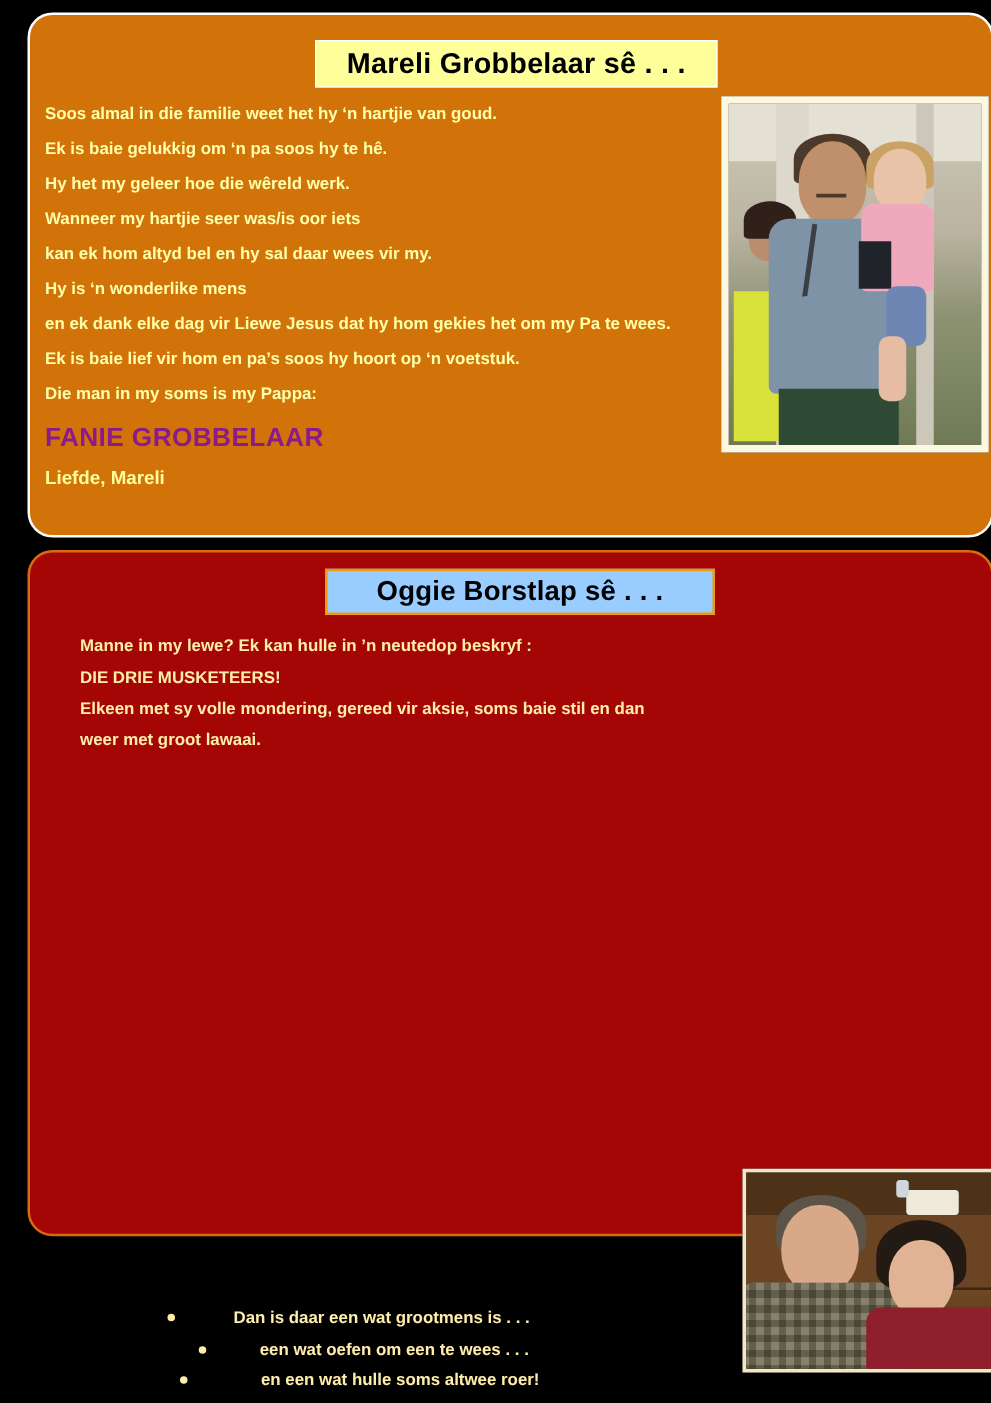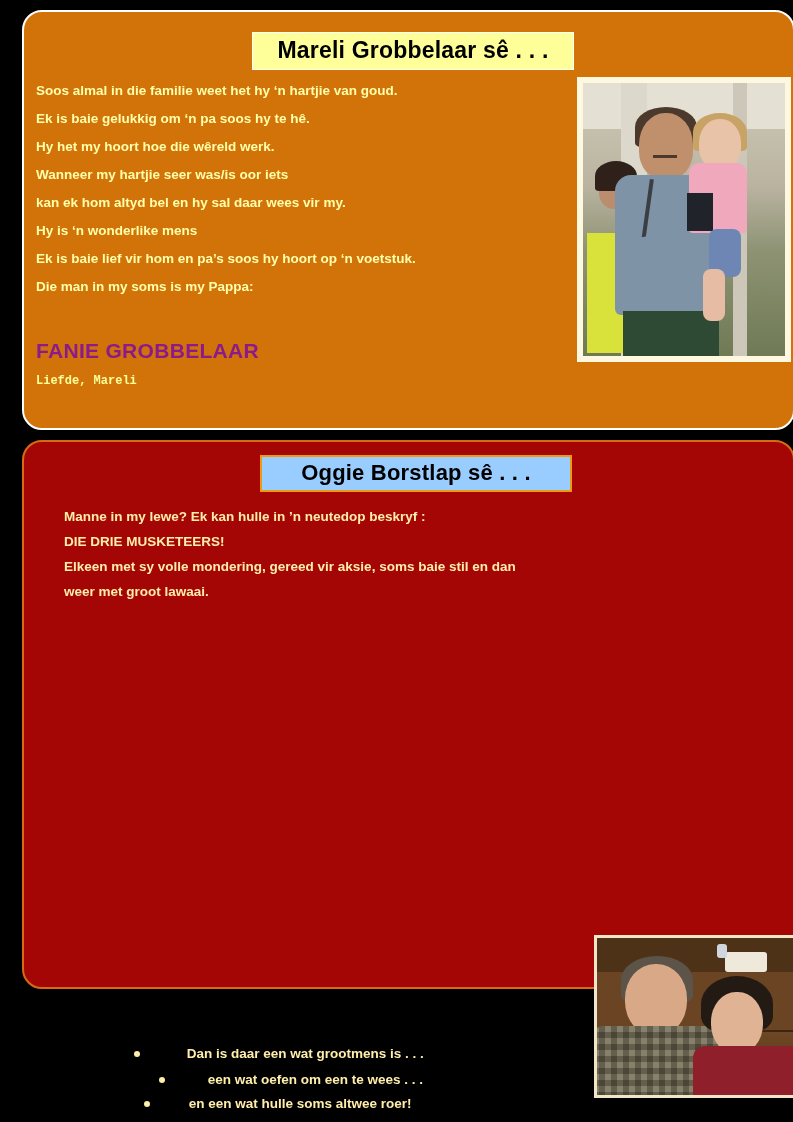--- a/index.html
+++ b/index.html
@@ -45,21 +45,21 @@
     position:absolute;left:12px;top:66px;width:540px;
     color:#ffffaa;font-size:13.5px;font-weight:bold;line-height:25px;
   }
   #one-text p{margin:0 0 3px 0;}
   #one-name{
     position:absolute;left:12px;top:327px;
     color:#8b1a8b;font-size:21px;font-weight:bold;letter-spacing:.3px;
   }
   #one-sign{
     position:absolute;left:12px;top:362px;
-    color:#ffff99;font-size:12px;font-weight:bold;font-family:Liberation Mono, monospace;
+    color:#ffff99;font-size:15px;font-weight:bold;
   }
 
   
   .photo{position:absolute;background:#2b2b2b;overflow:hidden;
          box-sizing:border-box;}
   .photo .inner{position:absolute;inset:0;}
 
   #photo-dad{left:553px;top:65px;width:214px;height:285px;
              border:6px solid #fff8e0;}
   #photo-couple{left:570px;top:493px;width:204px;height:163px;
@@ -118,24 +118,25 @@
 
 <div id="page">
 
   <div class="slide" id="slide-one">
 
     <div class="title-plate" id="title-one">Mareli Grobbelaar sê . . .</div>
 
     <div id="one-text">
       <p>Soos almal in die familie weet het hy ‘n hartjie van goud.</p>
       <p>Ek is baie gelukkig om ‘n pa soos hy te hê.</p>
-      <p>Hy het my hoort hoe die wêreld werk.</p>
+      <p>Hy het my geleer hoe die wêreld werk.</p>
       <p>Wanneer my hartjie seer was/is oor iets</p>
       <p>kan ek hom altyd bel en hy sal daar wees vir my.</p>
       <p>Hy is ‘n wonderlike mens</p>
+      <p>en ek dank elke dag vir Liewe Jesus dat hy hom gekies het om my Pa te wees.</p>
       <p>Ek is baie lief vir hom en pa’s soos hy hoort op ‘n voetstuk.</p>
       <p>Die man in my soms is my Pappa:</p>
     </div>
 
     <div id="one-name">FANIE GROBBELAAR</div>
     <div id="one-sign">Liefde, Mareli</div>
 
     <div class="photo" id="photo-dad">
       <div class="inner" id="art-dad">
         <div class="sky"></div>
@@ -194,17 +195,17 @@
     <div class="rt bul" id="b1">
       <span class="dot"></span>
       <span style="margin-left:40px">Dan is daar een wat grootmens is . . .</span>
     </div>
     <div class="rt bul" id="b2">
       <span class="dot"></span>
       <span style="margin-left:36px">een wat oefen om een te wees  . . .</span>
     </div>
     <div class="rt bul" id="b3">
       <span class="dot"></span>
-      <span style="margin-left:32px">en een wat hulle soms altwee roer!</span>
+      <span style="margin-left:52px">en een wat hulle soms altwee roer!</span>
     </div>
 
   </div>
 </div>
 
 </body></html>

